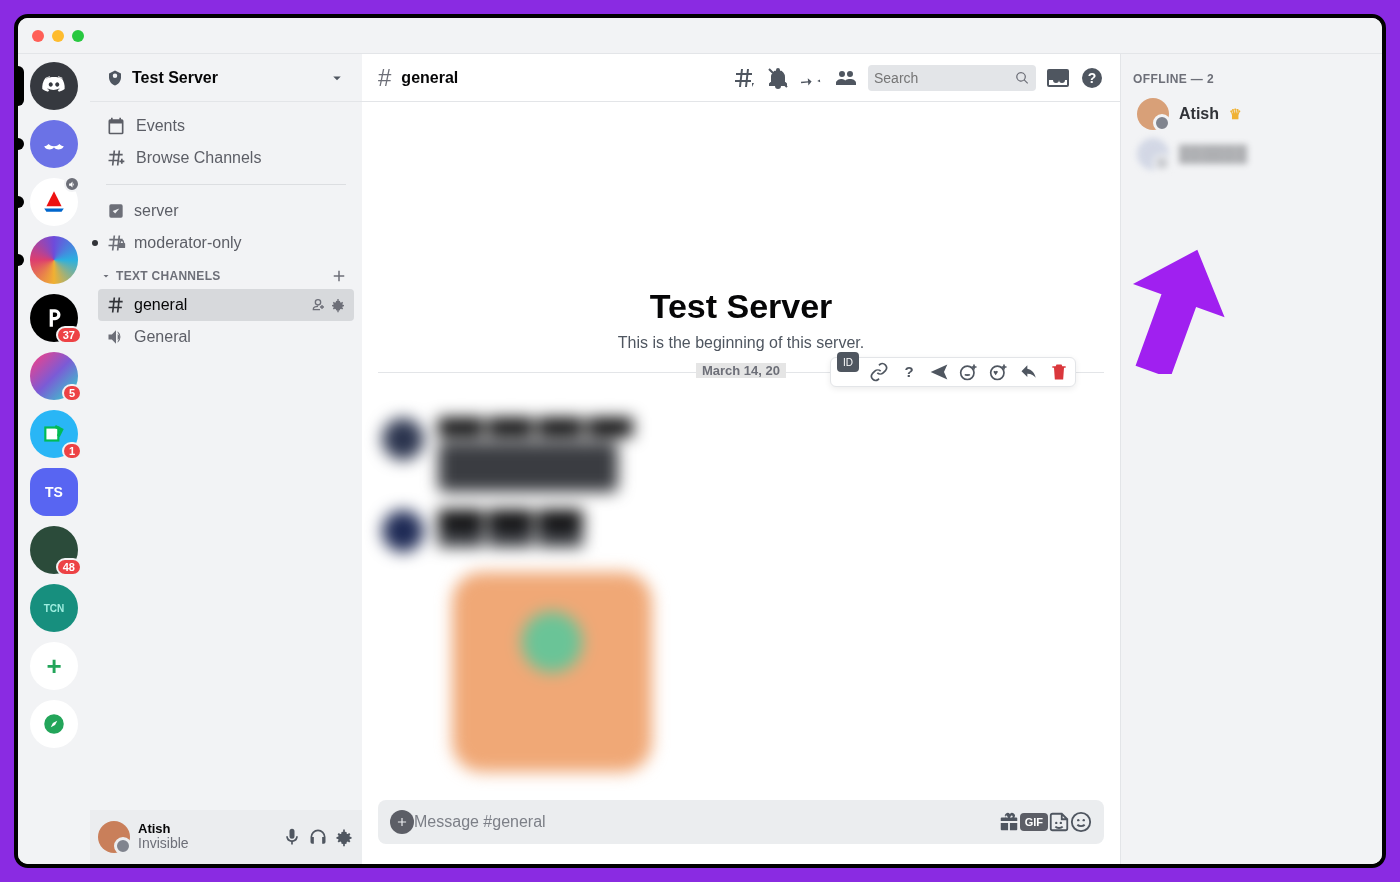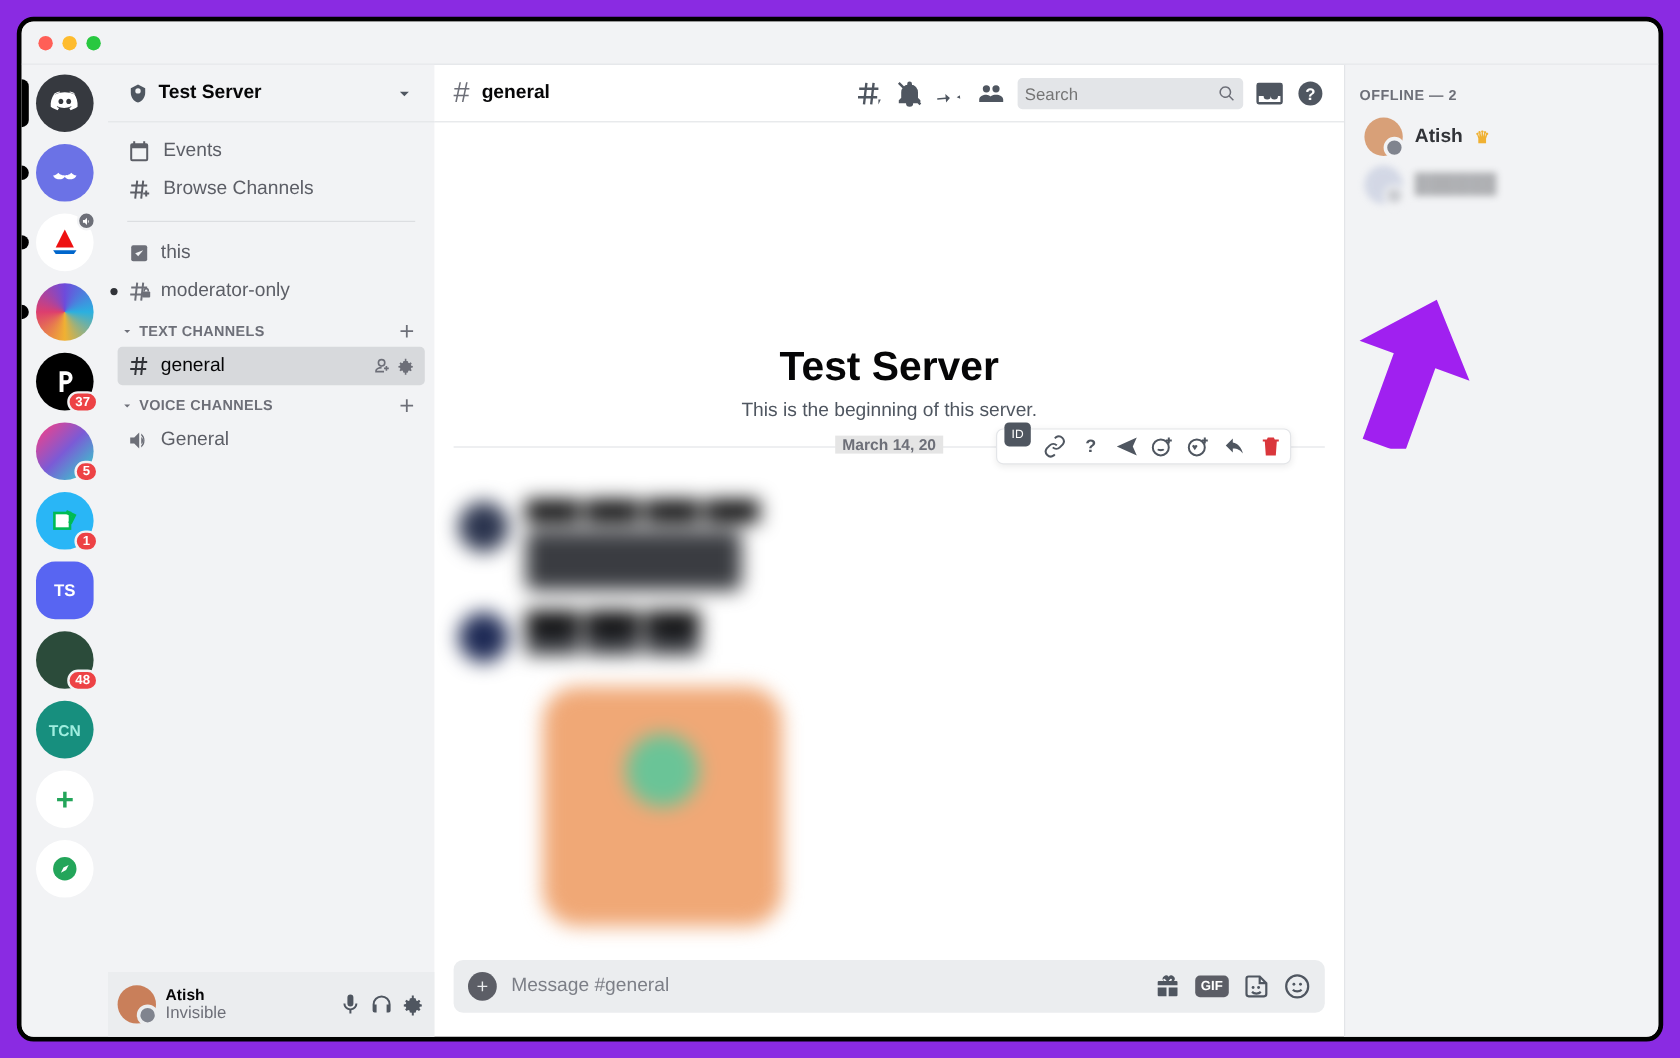--- a/index.html
+++ b/index.html
@@ -12,21 +12,21 @@
 
 
 .rail { width:72px; background:#f2f3f5; display:flex; flex-direction:column; align-items:center; padding-top:8px; gap:10px; }
 .rail-item { width:48px; height:48px; border-radius:50%; background:#fff; display:flex; align-items:center; justify-content:center; position:relative; font-weight:700; font-size:15px; color:#4f5660; }
 .rail-item.selected-pill::before { content:""; position:absolute; left:-14px; width:8px; height:40px; background:#000; border-radius:0 6px 6px 0; }
 .rail-item.dot-pill::before { content:""; position:absolute; left:-14px; width:8px; height:12px; background:#000; border-radius:0 6px 6px 0; }
 .rail-item .badge { position:absolute; bottom:-2px; right:-4px; background:#ed4245; color:#fff; font-size:11px; font-weight:700; padding:1px 5px; border-radius:10px; border:2px solid #f2f3f5; min-width:18px; text-align:center;}
 .rail-item.home { background:#36393f; color:#fff; }
 .rail-item.purple { background:#6b72e6; }
 .rail-item.blurple { background:#5865f2; color:#fff; font-size:14px; }
-.rail-item.teal { background:#178f7e; color:#9feee0; font-size:13px; }
+.rail-item.teal { background:#178f7e; color:#9feee0; font-size:10px; }
 .rail-item.green-plus { color:#23a55a; font-size:26px; }
 .rail-item.compass { color:#23a55a; }
 .rail-item svg { width:26px; height:26px; }
 
 
 .sidebar { width:272px; background:#f2f3f5; display:flex; flex-direction:column; }
 .server-header { height:48px; display:flex; align-items:center; justify-content:space-between; padding:0 16px; border-bottom:1px solid #e3e5e8; font-weight:700; font-size:16px; color:#060607; }
 .server-header .left { display:flex; align-items:center; gap:8px; }
 .server-header svg { width:18px; height:18px; fill:#4f5660; }
 .sidebar-scroll { flex:1; overflow-y:auto; padding:8px 8px 0 8px; }
@@ -51,21 +51,21 @@
 .user-panel .controls { margin-left:auto; display:flex; gap:6px;}
 .user-panel .controls svg { width:20px; height:20px; fill:#4f5660; cursor:pointer;}
 
 
 .chat-col { flex:1; display:flex; flex-direction:column; min-width:0;}
 .chat-header { height:48px; display:flex; align-items:center; padding:0 16px; gap:10px; border-bottom:1px solid #e3e5e8; }
 .chat-header .hash { color:#6d6f78; font-size:24px; font-weight:400;}
 .chat-header .title { color:#060607; font-size:16px; font-weight:700;}
 .chat-header .spacer { flex:1;}
 .hbtn { width:24px; height:24px; fill:#4f5660; cursor:pointer;}
-.search { width:188px; height:26px; background:#e3e5e8; border-radius:4px; display:flex; align-items:center; padding:0 6px; color:#6d6f78; font-size:14px;}
+.search { width:168px; height:26px; background:#e3e5e8; border-radius:4px; display:flex; align-items:center; padding:0 6px; color:#6d6f78; font-size:14px;}
 .search input { border:none; background:transparent; outline:none; width:100%; font-size:14px; color:#313338;}
 .search svg { width:16px; height:16px; fill:#6d6f78;}
 
 .chat-body { flex:1; overflow:hidden; padding:16px 0 0 0; position:relative;}
 .welcome { text-align:center; color:#060607; margin-top:130px;}
 .welcome h1 { font-size:34px; font-weight:800; line-height:1.15;}
 .welcome p { color:#4f5660; margin-top:8px; font-size:16px;}
 .date-divider { position:relative; margin:20px 16px 4px 16px; border-top:1px solid #e3e5e8; display:flex; justify-content:center;}
 .date-divider span { position:relative; top:-10px; background:#e5e5e5; padding:0 6px; color:#6d6f78; font-size:13px; font-weight:600;}
 .msg-actions { position:absolute; right:28px; top:-16px; background:#fff; border:1px solid #e3e5e8; border-radius:6px; display:flex; align-items:center; padding:4px 6px; gap:10px; box-shadow:0 2px 6px rgba(0,0,0,.08);}
@@ -73,21 +73,21 @@
 .msg-actions .id-chip { width:22px; height:20px; border-radius:4px; background:#4f5660; color:#fff; font-size:10px; font-weight:400; display:flex; align-items:center; justify-content:center;}
 .msg-actions .danger { fill:#da373c;}
 .blurmsg { filter: blur(8px); padding:8px 20px;}
 .bmsg-row { display:flex; gap:14px; align-items:flex-start; margin-top:18px;}
 .bmsg-avatar { width:42px; height:42px; border-radius:50%; background:#2b344e;}
 .bmsg-text { color:#313338;}
 .bmsg-text .line1 { font-weight:700; color:#060607;}
 .bmsg-img { width:180px; height:50px; background:#3a3c41; border-radius:6px; margin-top:6px;}
 .bmsg-pusheen { margin:20px 0 0 70px; width:200px; height:200px; border-radius:30px; background:radial-gradient(circle at 50% 35%, #6ac497 0 30px, transparent 31px), #f0a876;}
 .chat-input-wrap { padding:0 16px 20px 16px;}
-.chat-input { height:44px; background:#ebedef; border-radius:8px; display:flex; align-items:center; padding:0 12px; gap:12px;}
+.chat-input { height:44px; background:#ebedef; border-radius:8px; display:flex; align-items:center; padding:0 12px; }
 .chat-input svg { width:22px; height:22px; fill:#4f5660; cursor:pointer;}
 .chat-input .plus { width:24px; height:24px; border-radius:50%; background:#5c5e66; display:flex; align-items:center; justify-content:center;}
 .chat-input .plus svg { width:14px; height:14px; fill:#ebedef;}
 .chat-input input { flex:1; border:none; background:transparent; outline:none; font-size:16px; color:#313338;}
 .chat-input input::placeholder { color:#7c7f87;}
 .gif-chip { background:#5c5e66; color:#fff; font-size:11px; font-weight:800; padding:3px 5px; border-radius:4px;}
 
 
 .members { width:262px; background:#f2f3f5; border-left:1px solid #e3e5e8; padding:18px 12px; position:relative;}
 .members h4 { color:#6d6f78; font-size:12px; font-weight:700; letter-spacing:.4px; margin-bottom:8px;}
@@ -191,21 +191,21 @@
               <path d="M10 3 8 21M16 3l-2 18M4 8h16M3 15h12M19 13v6m-3-3h6" stroke="#5c5e66" stroke-width="2" fill="none"></path>
             </svg>
           <span>Browse Channels</span>
         </div>
         <div class="sb-divider"></div>
         <div class="channel">
           <svg class="icon" viewBox="0 0 24 24">
               <rect x="4" y="4" width="16" height="16" rx="2"></rect>
               <path fill="#f2f3f5" d="m8 12 3 3 5-6"></path>
             </svg>
-          <span>this</span>
+          <span>server</span>
         </div>
         <div class="channel">
           <span style="position:absolute;margin-left:-14px;width:6px;height:6px;border-radius:50%;background:#313338"></span>
           <svg class="icon" viewBox="0 0 24 24">
               <path d="M10 3 8 21M16 3l-2 18M4 8h16M3 15h16" stroke="#6d6f78" stroke-width="2" fill="none"></path>
               <rect x="15" y="12" width="8" height="6" rx="1" fill="#6d6f78"></rect>
               <path d="M17 12v-1a2 2 0 1 1 4 0v1" fill="none" stroke="#6d6f78" stroke-width="1.6"></path>
             </svg>
           <span>moderator-only</span>
         </div>
@@ -227,31 +227,20 @@
           <span>general</span>
           <span class="spacer"></span>
           <span class="hover-icons">
             <svg viewBox="0 0 24 24">
                 <path d="M12 12a4 4 0 1 0-4-4 4 4 0 0 0 4 4Zm0 2c-4 0-7 2-7 4v1h10M18 12v6m-3-3h6" stroke="#6d6f78" stroke-width="2" fill="none"></path>
               </svg>
             <svg viewBox="0 0 24 24">
                 <path d="M12 8a4 4 0 1 0 4 4 4 4 0 0 0-4-4Zm9 4-2-.3a7 7 0 0 0-.5-1.3l1.2-1.6-1.5-1.5-1.6 1.2a7 7 0 0 0-1.3-.5L15 6l-2-.3V3h-2v2.7L9 6l-.3 2a7 7 0 0 0-1.3.5L5.8 7.3 4.3 8.8l1.2 1.6A7 7 0 0 0 5 11.7L3 12v2l2 .3a7 7 0 0 0 .5 1.3l-1.2 1.6 1.5 1.5 1.6-1.2a7 7 0 0 0 1.3.5L9 20l2 .3V23h2v-2.7l2-.3.3-2a7 7 0 0 0 1.3-.5l1.6 1.2 1.5-1.5-1.2-1.6a7 7 0 0 0 .5-1.3l2-.3v-2Z"></path>
               </svg>
           </span>
-        </div>
-        <div class="sb-cat">
-          <span class="lbl">
-              <svg viewBox="0 0 24 24">
-                <path d="M7 10l5 5 5-5H7Z"></path>
-              </svg>
-              <span>VOICE CHANNELS</span>
-            </span>
-          <svg viewBox="0 0 24 24" style="width:18px;height:18px;fill:#6d6f78">
-              <path d="M11 5h2v14h-2zM5 11h14v2H5z"></path>
-            </svg>
         </div>
         <div class="channel">
           <svg class="icon" viewBox="0 0 24 24">
               <path d="M3 9v6h4l5 5V4L7 9H3Zm13 3a4 4 0 0 0-2-3.5v7A4 4 0 0 0 16 12Zm-2-7v2a7 7 0 0 1 0 10v2a9 9 0 0 0 0-14Z"></path>
             </svg>
           <span>General</span>
         </div>
       </div>
       <div class="user-panel">
         <div class="avatar-sm"></div>

